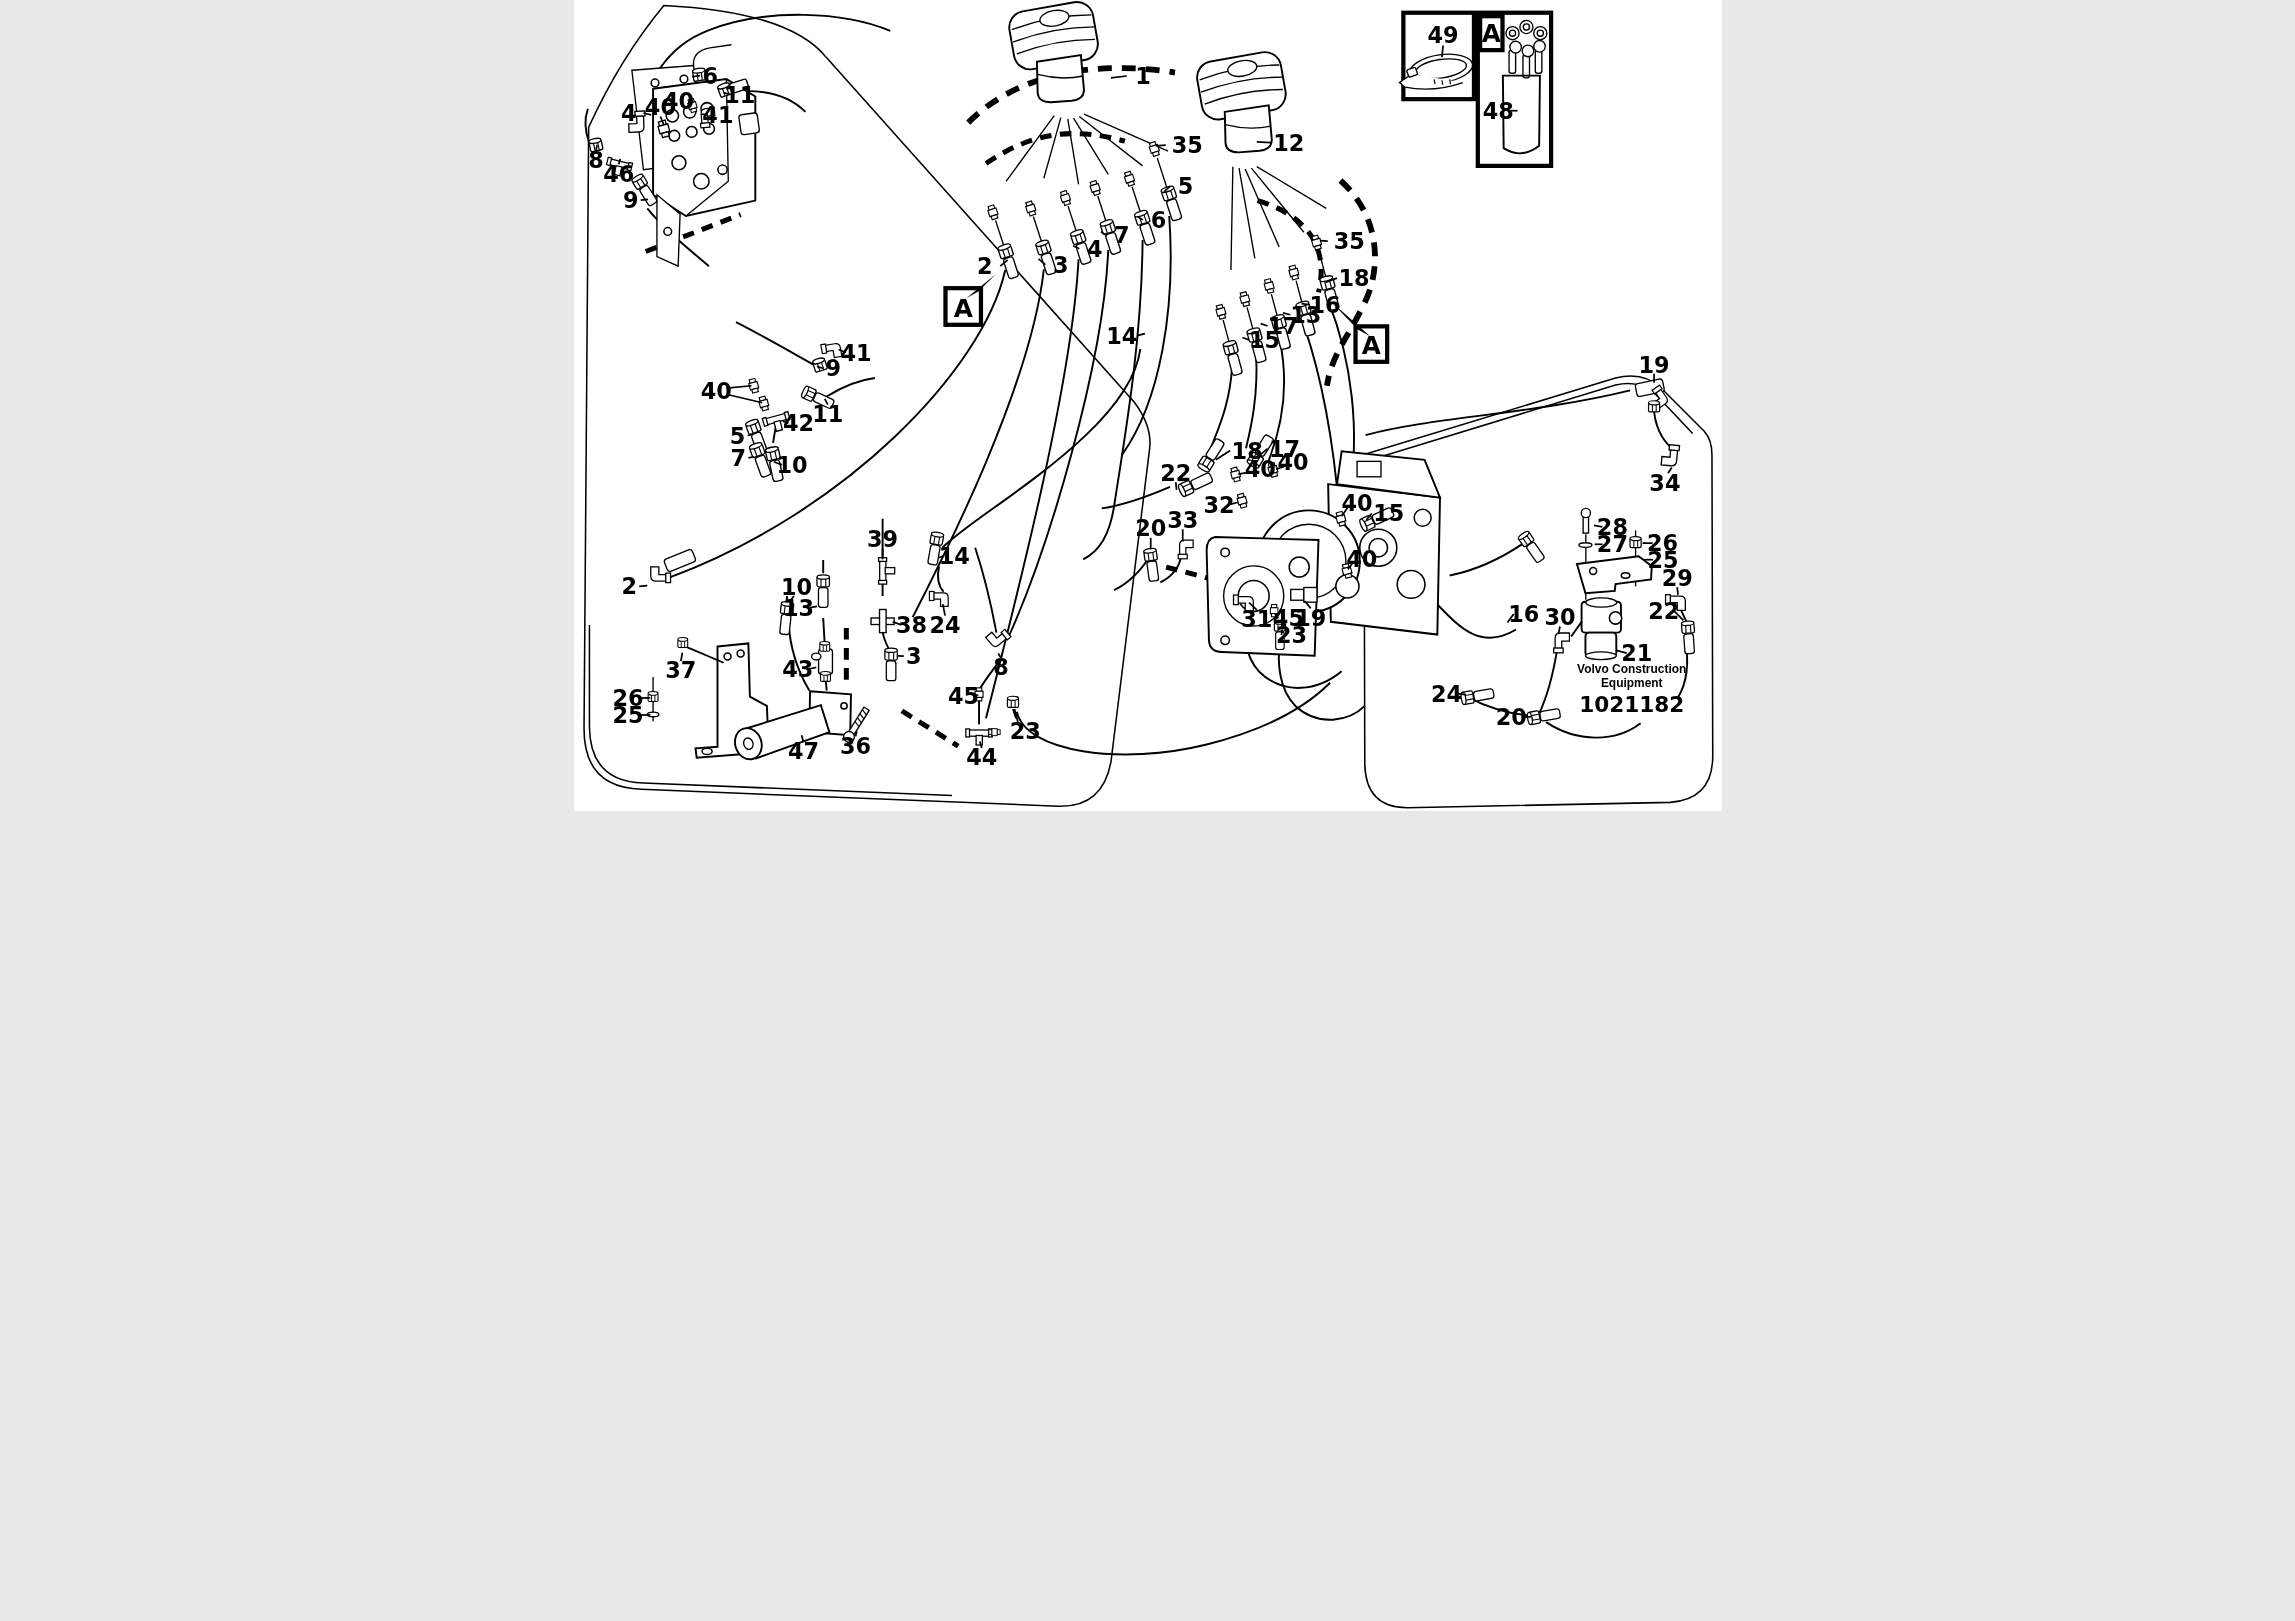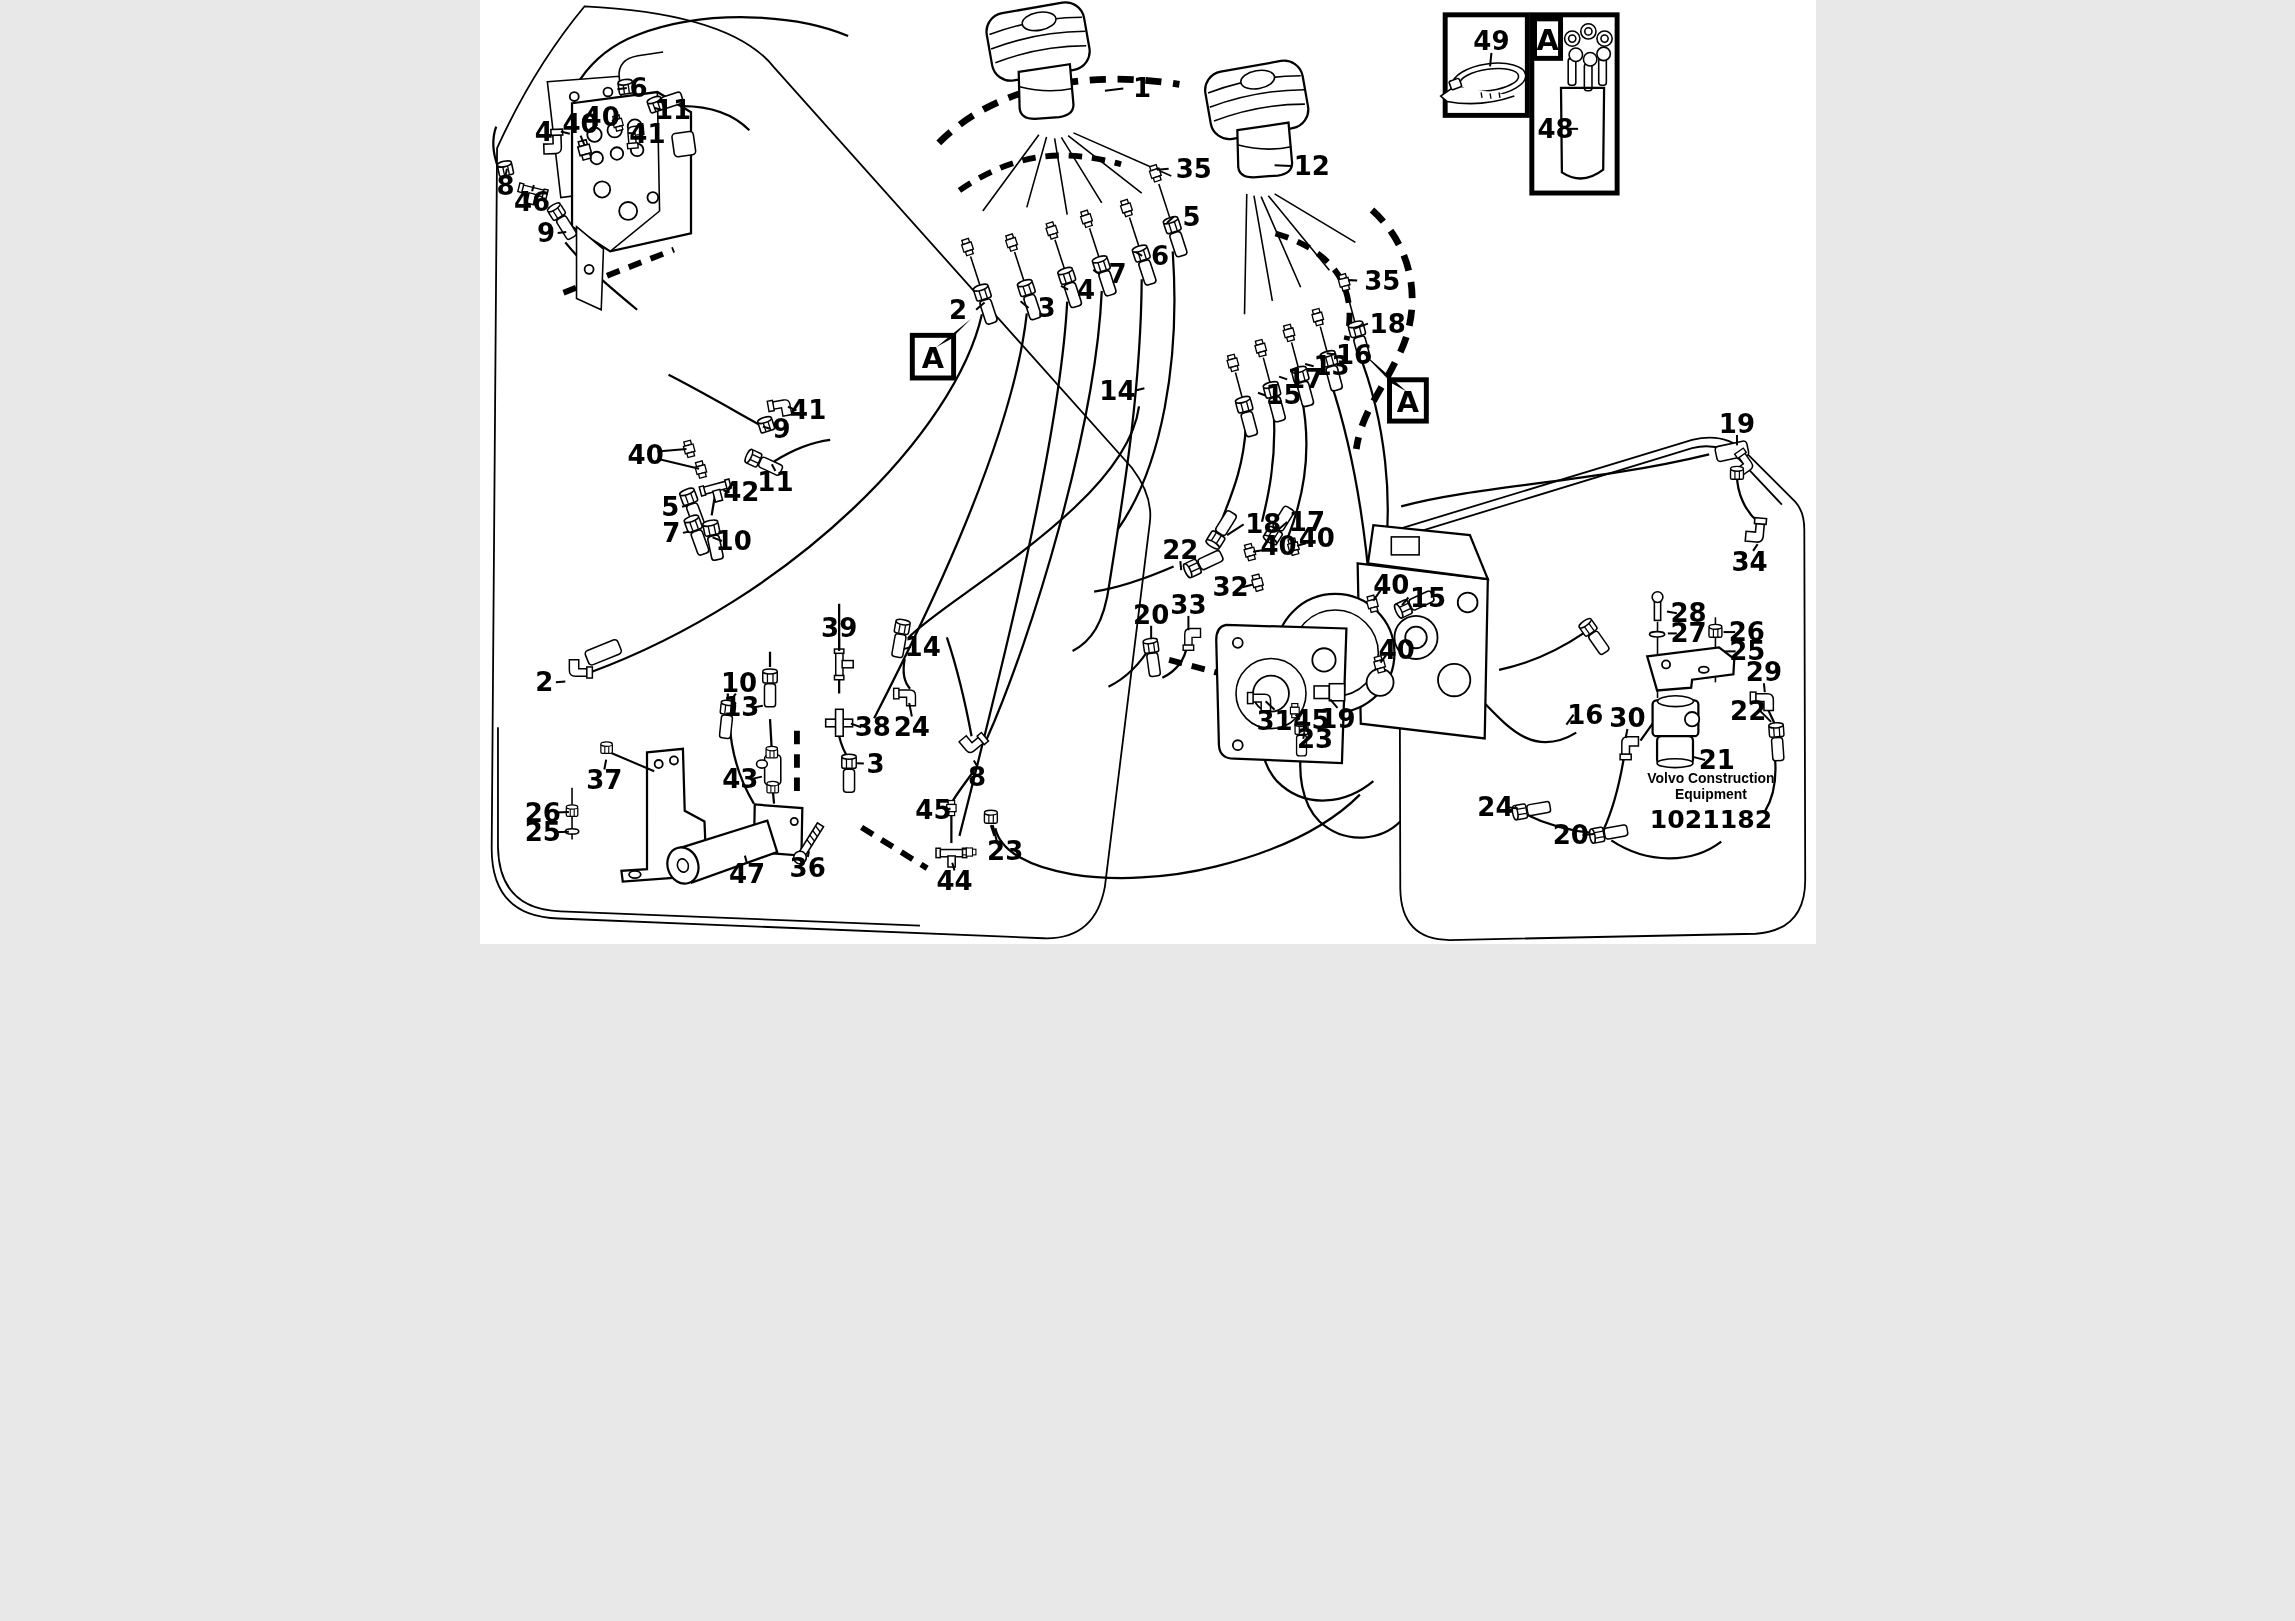--- a/index.html
+++ b/index.html
@@ -1,16 +1,16 @@
 <!DOCTYPE html>
 <html style="font-size:12.3px"><head>
 <meta charset="utf-8">
 <style>
   html,body{margin:0;padding:0;background:#e8e8e8;}
-  .stage{width:1336px;max-width:100%;margin:0 auto;background:#ffffff;}
+  .stage{width:1148px;max-width:100%;margin:0 auto;background:#ffffff;}
   svg{display:block;width:100%;height:auto;background:#ffffff;}
   .thin{fill:none;stroke:#000;stroke-width:4;}
   .hose{fill:none;stroke:#000;stroke-width:5;}
   .fan{fill:none;stroke:#000;stroke-width:3.5;}
   .part{fill:#fff;stroke:#000;stroke-width:5;}
   .partthin{fill:#fff;stroke:#000;stroke-width:3.5;}
   .hole{fill:#fff;stroke:#000;stroke-width:4;}
   .dk{fill:#000;}
   .dash{fill:none;stroke:#000;stroke-width:15;stroke-dasharray:36 26;}
   .dash2{fill:none;stroke:#000;stroke-width:13;stroke-dasharray:30 22;}

